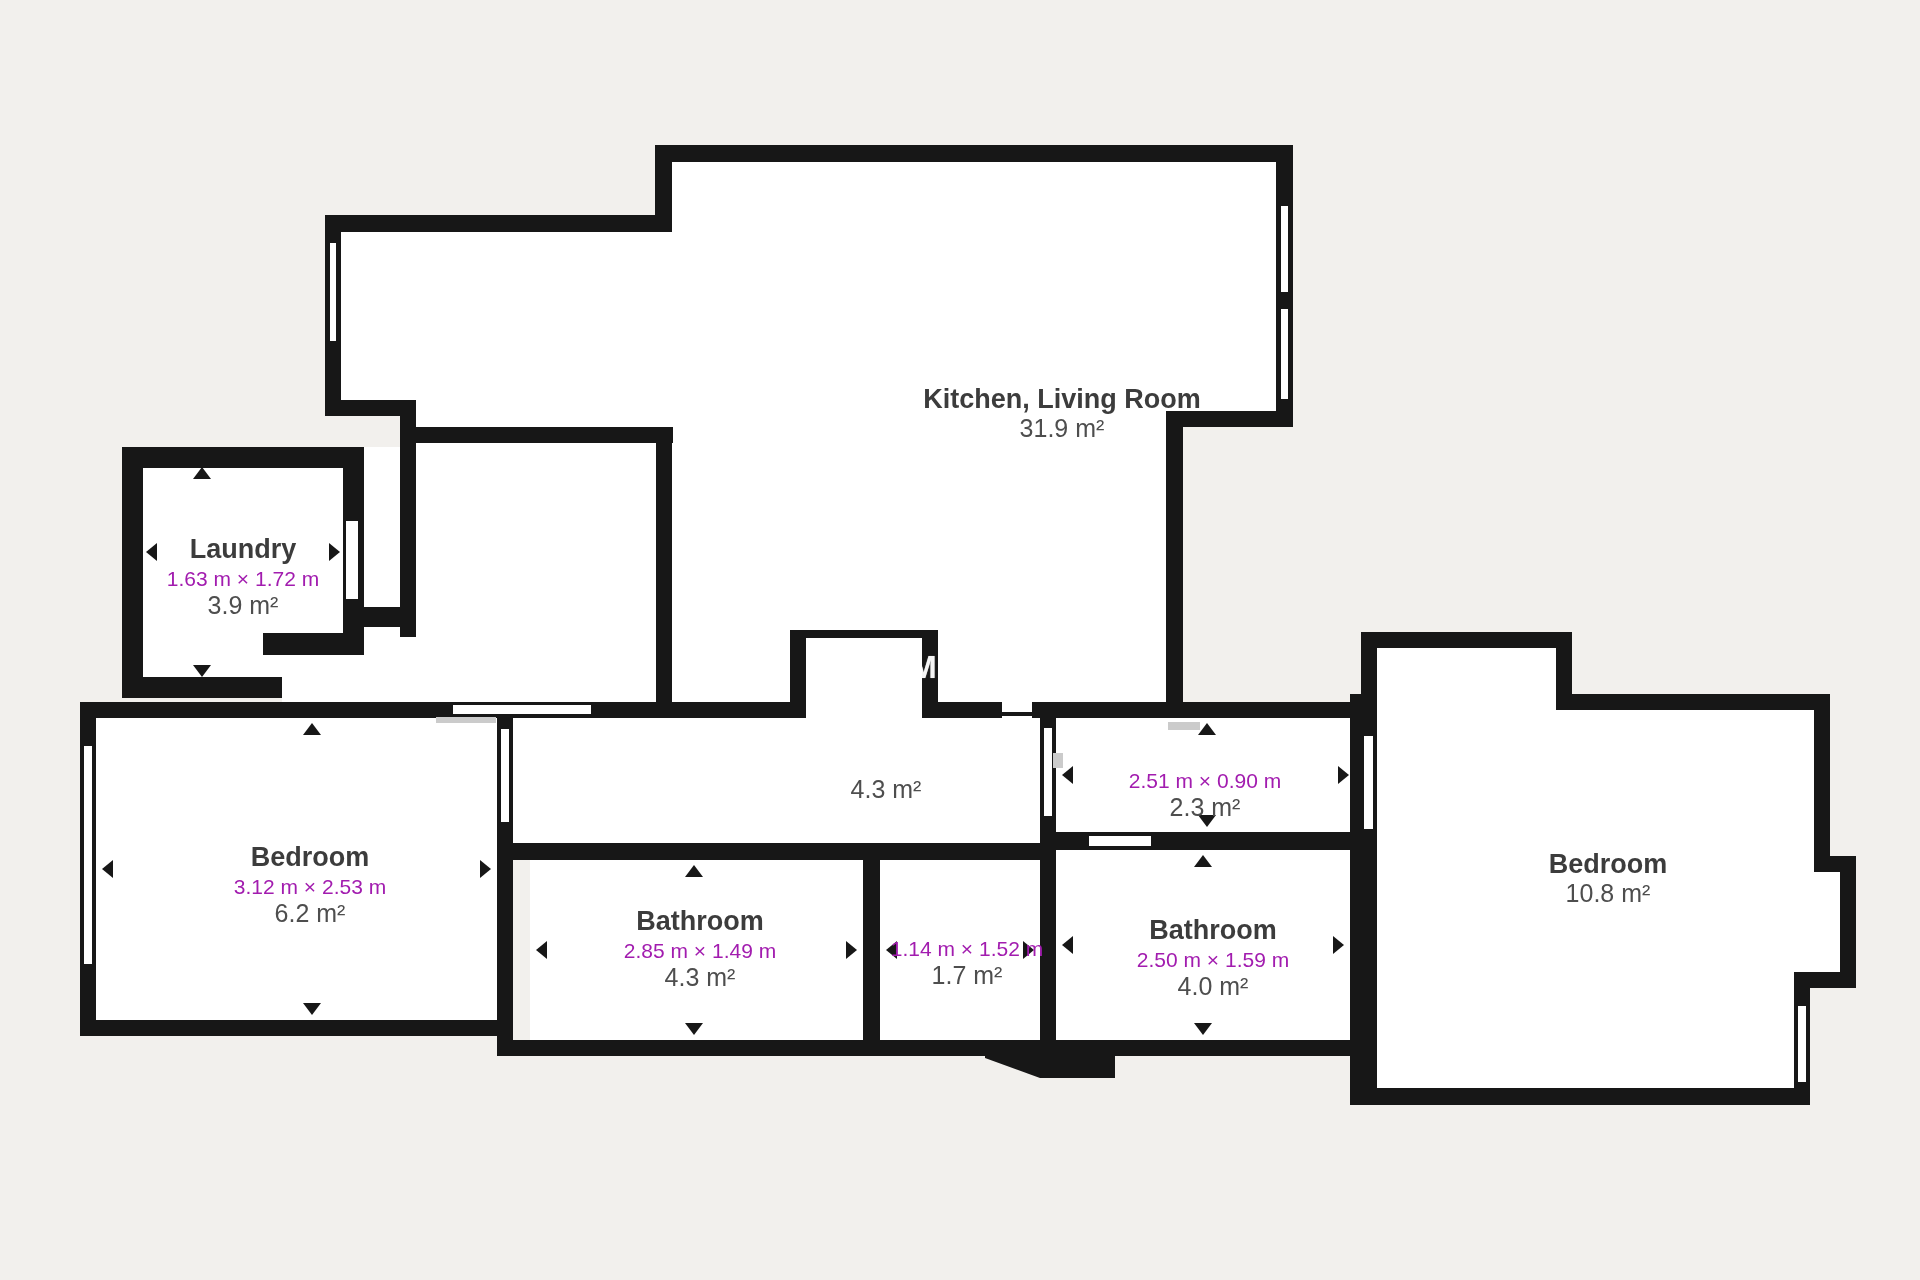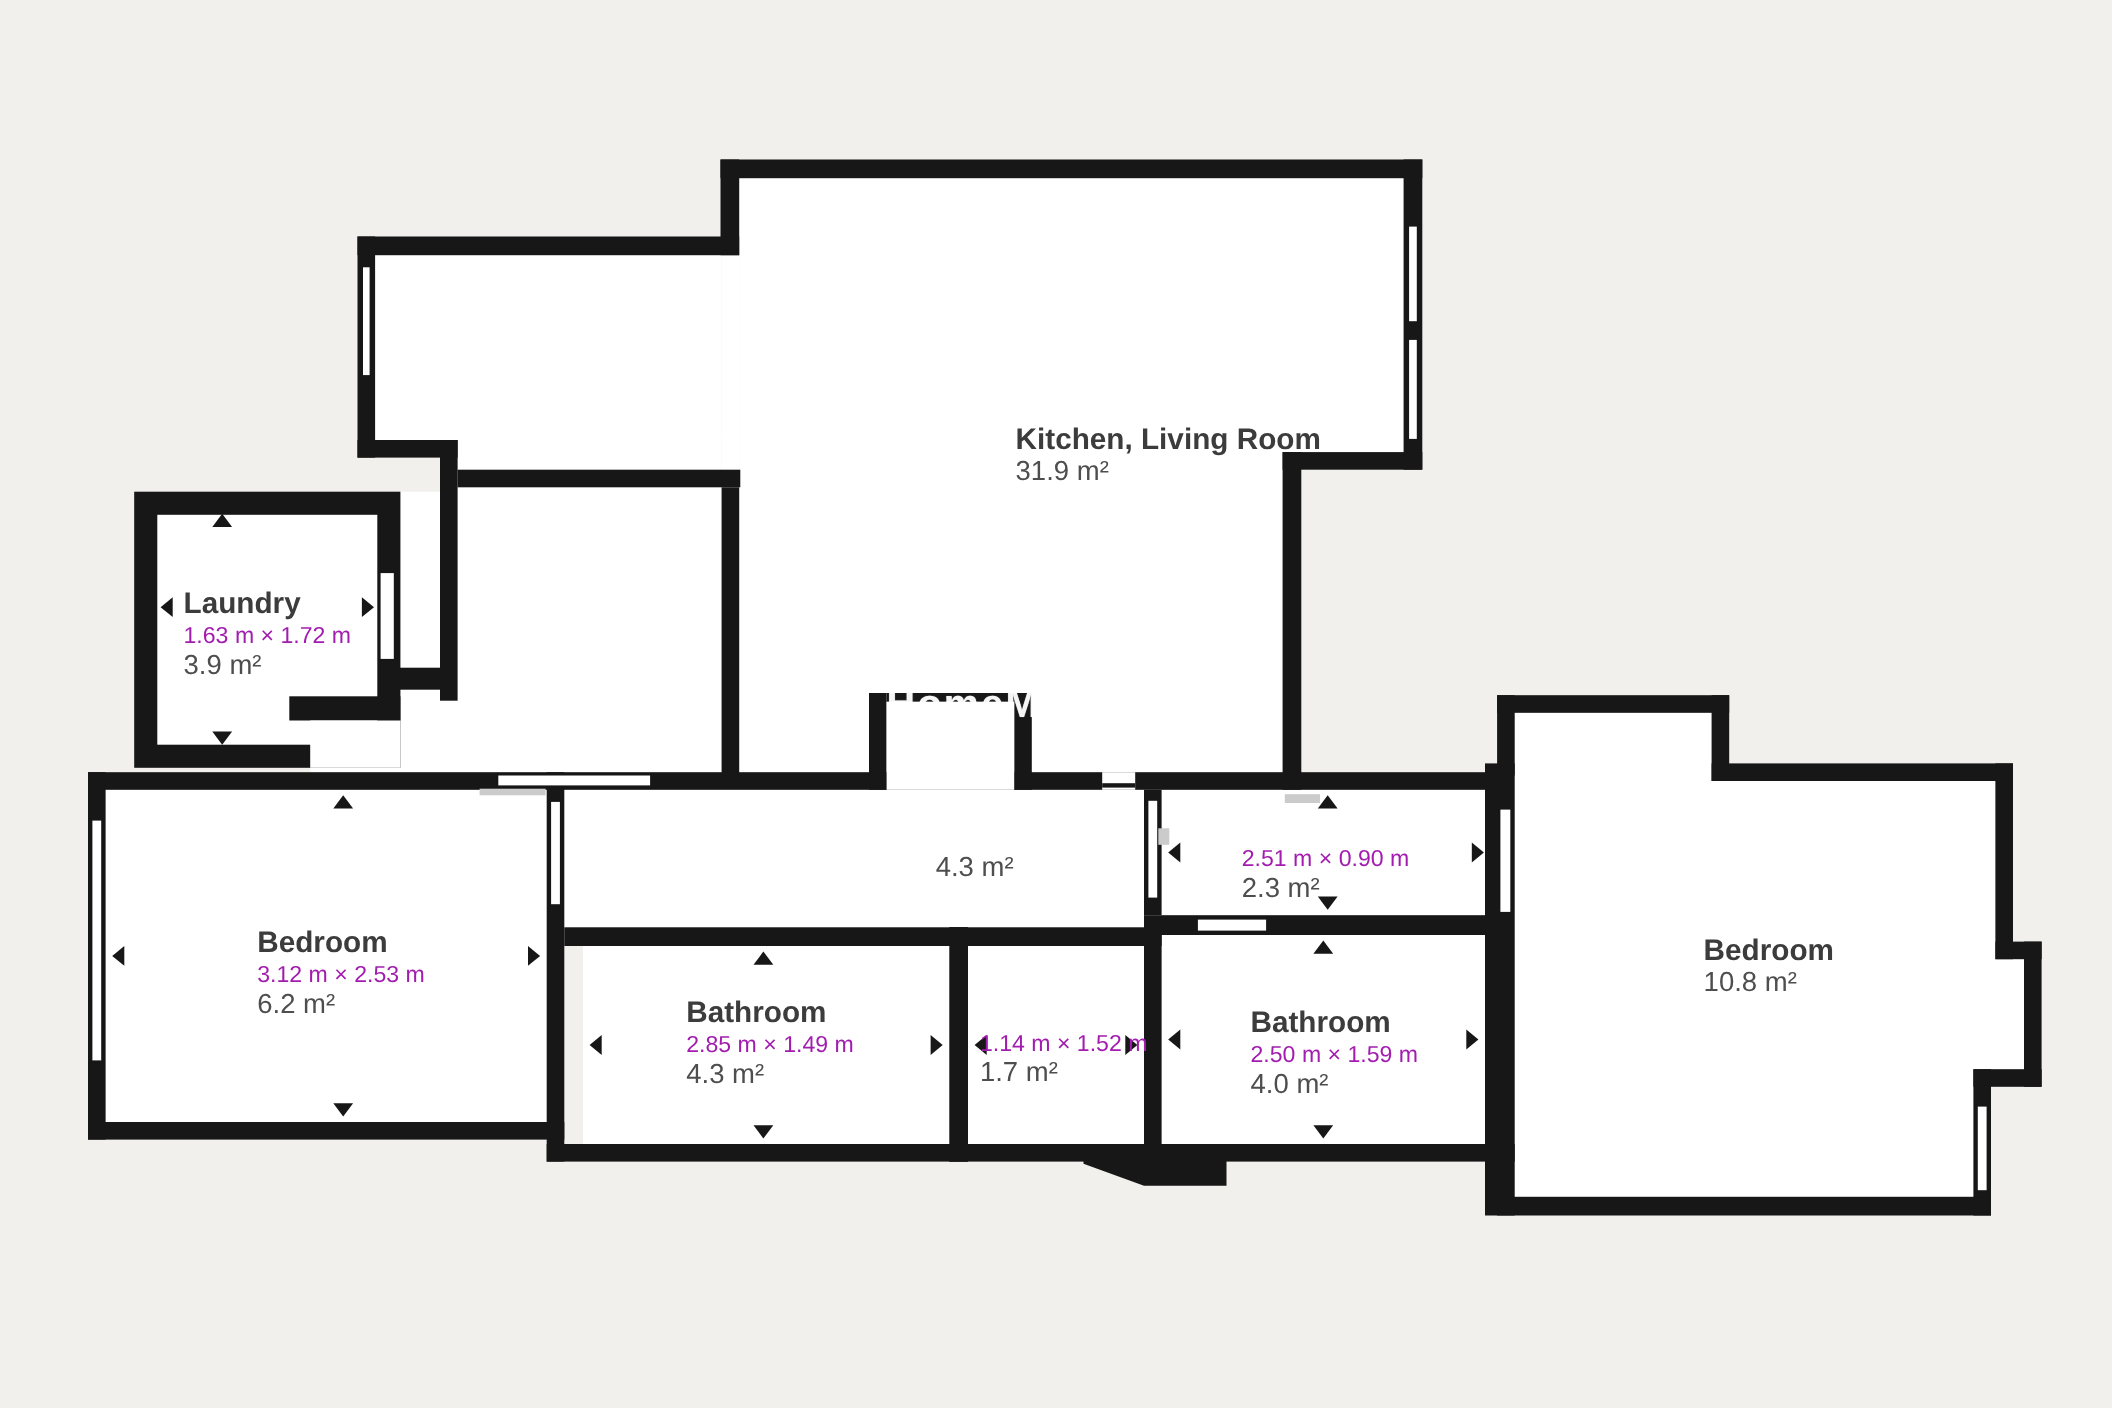--- a/index.html
+++ b/index.html
@@ -7,44 +7,46 @@
     width:1920px;height:1280px;
     background:#f2f0ed;
     font-family:"Liberation Sans", sans-serif;
     position:relative;
     overflow:hidden;
   }
   #plan-svg{position:absolute;left:0;top:0;}
   .room-label{
     position:absolute;
     transform:translate(-50%,-50%);
+    text-align:center;
     white-space:nowrap;
     z-index:5;
     pointer-events:none;
   }
   .room-name{
     font-size:27px;font-weight:bold;color:#3c3c3c;line-height:31px;
   }
   .room-dims{
     font-size:21px;color:#a21caf;line-height:27px;
   }
   .room-area{
     font-size:25px;color:#4e4e4e;line-height:27px;
   }
   .watermark{
     position:absolute;
     transform:translate(-50%,-50%);
     color:#ffffff;
-    font-size:36px;
+    font-size:31px;
     font-weight:bold;
     letter-spacing:2px;
     z-index:6;
     opacity:0.96;
     text-shadow:0 0 1px rgba(255,255,255,.6);
     pointer-events:none;
+    margin-top:28px;
   }
 </style>
 </head>
 <body>
 
 <svg id="plan-svg" width="1920" height="1280" viewBox="0 0 1920 1280" xmlns="http://www.w3.org/2000/svg">
 
   <g fill="#ffffff">
 
     <polygon points="672,162 1276,162 1276,411 1166,411 1166,702 672,702"></polygon>

